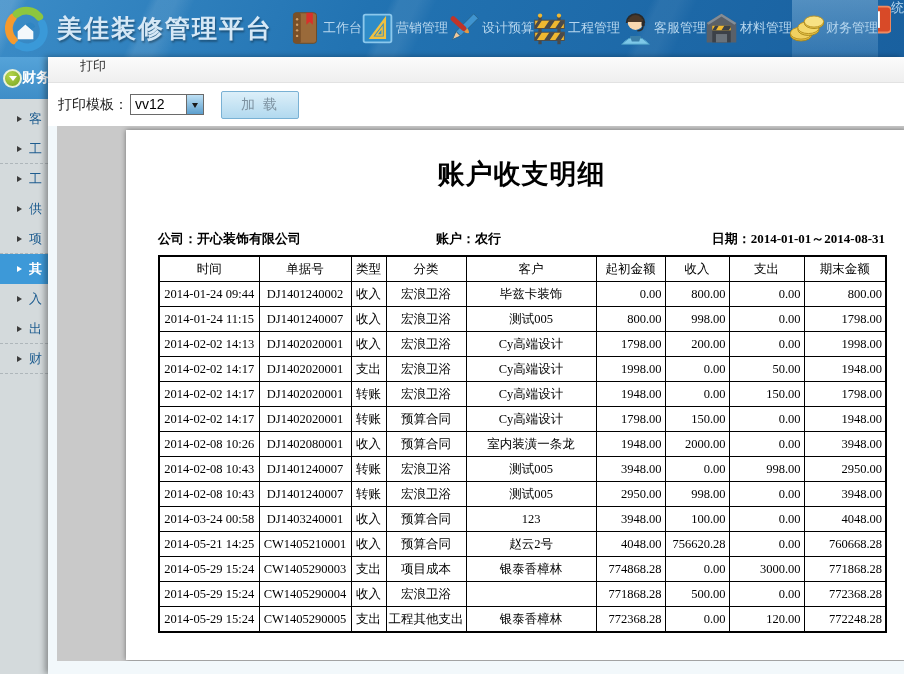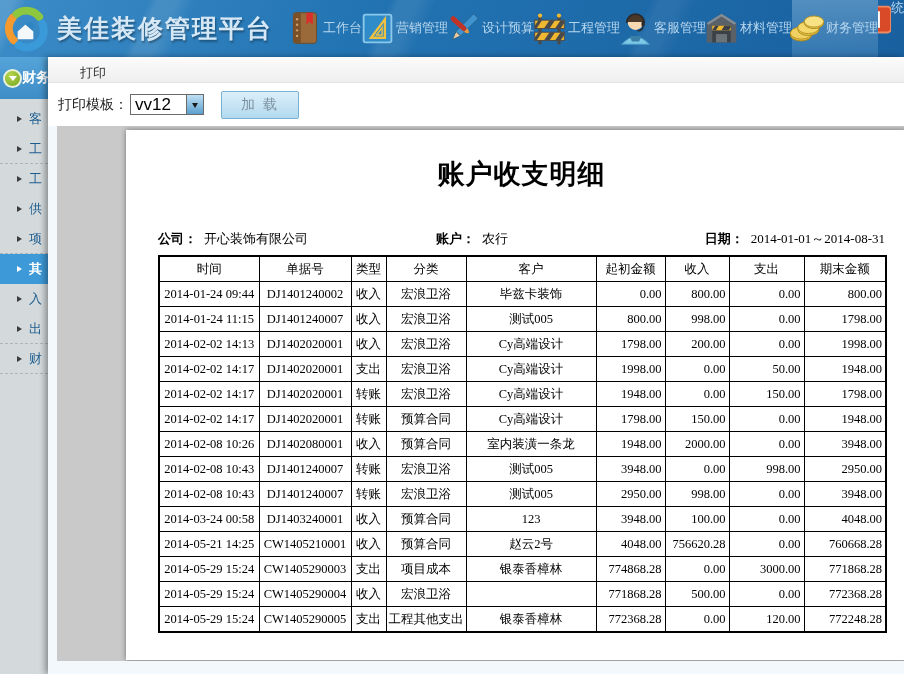--- a/index.html
+++ b/index.html
@@ -68,30 +68,30 @@
   .sb-item.active .sb-arrow { border-left-color:#fff; }
 
   
   #panel {
     flex:1; min-width:0; background:#f2f8fb; position:relative; z-index:2;
     box-shadow:-3px 0 6px rgba(0,0,0,.35);
     display:flex; flex-direction:column;
   }
   .tab-bar {
     height:26px; flex:none; background:linear-gradient(#fbfbfb,#efefef);
-    border-bottom:1px solid #e2e2e2; display:flex; align-items:flex-end; padding-left:32px;
+    border-bottom:1px solid #e2e2e2; display:flex; align-items:flex-start; padding-left:32px;
   }
   .tab-label { font-size:13px; color:#333; cursor:default; }
   .toolbar { height:43px; flex:none; background:#fff; display:flex; align-items:center; padding-left:10px; }
   .tb-label { font-size:14px; color:#222; }
   .combo {
     width:74px; height:21px; border:1px solid #6a6a6a; background:#fff;
     display:flex; align-items:stretch; cursor:pointer; margin-left:2px;
   }
-  .combo-value { flex:1; font-size:17px; line-height:19px; padding-left:4px; color:#000; overflow:hidden; }
+  .combo-value { flex:1; font-size:14px; line-height:19px; padding-left:4px; color:#000; overflow:hidden; }
   .combo-btn { width:17px; background:linear-gradient(#bee0f4,#5c9fce); border-left:1px solid #6a6a6a; display:flex; align-items:center; justify-content:center; }
   .combo-tri { width:0; height:0; border:3.5px solid transparent; border-top:5px solid #1a1a1a; margin-top:4px; }
   .load-btn {
     margin-left:17px; width:78px; height:28px; border:1px solid #79b1d4; border-radius:2px;
     background:linear-gradient(#dceff9,#b2d9ef); color:#7e93a2; font-size:14px;
     letter-spacing:2px; display:flex; align-items:center; justify-content:center; cursor:pointer;
   }
 
   
   .preview { flex:1; margin-left:9px; margin-bottom:13px; background:#c9c9c9; position:relative; overflow:hidden; }
@@ -99,21 +99,21 @@
     position:absolute; left:69px; top:4px; right:-2px; bottom:1px;
     background:#fff; box-shadow:0 0 5px rgba(0,0,0,.45); overflow:hidden;
   }
   .report { width:727px; margin-left:32px; font-family:"Liberation Serif","DejaVu Serif",serif; color:#000; }
   .report-title { margin-top:26px; text-align:center; font-size:27px; font-weight:bold; letter-spacing:1px; }
   .report-meta { margin-top:38px; display:flex; align-items:baseline; font-size:13px; }
   .meta-left { width:278px; flex:none; }
   .meta-mid { flex:1; }
   .meta-right { text-align:right; white-space:nowrap; }
   .meta-label { font-weight:bold; }
-  .meta-value { margin-left:7px; }
+  .meta-value { margin-left:0;font-weight:bold; }
   .report-table { margin-top:7px; width:727px; border-collapse:collapse; table-layout:fixed; font-size:12.5px; border:2px solid #000; }
   .report-table th, .report-table td {
     border:1px solid #000; height:24px; line-height:24px; padding:0 1px;
     overflow:hidden; white-space:nowrap; text-align:center; font-weight:normal;
   }
   .report-table td.num, .report-table th.num { text-align:right; padding-right:3px; }
   .report-table th { text-align:center; }
 </style>
 </head>
 <body>

